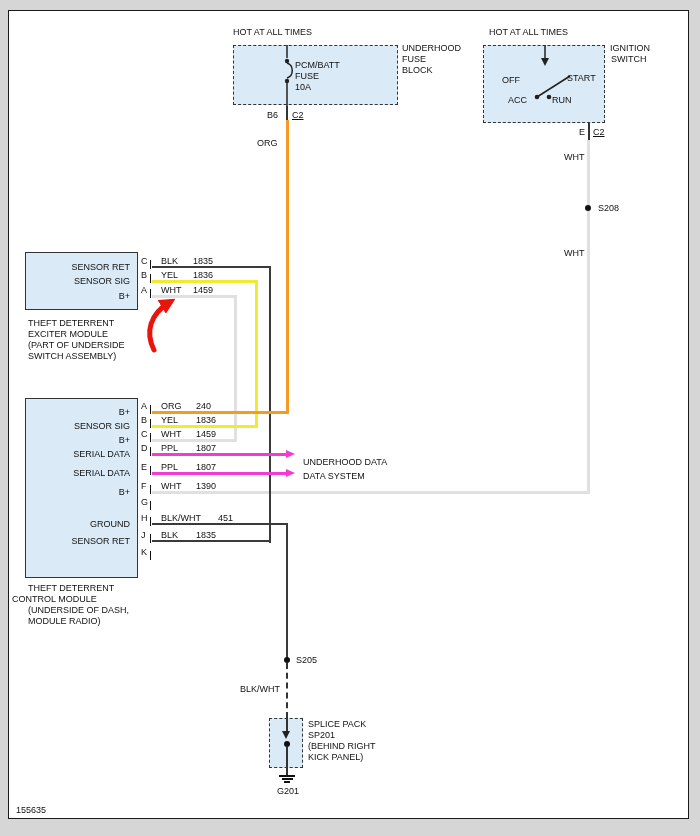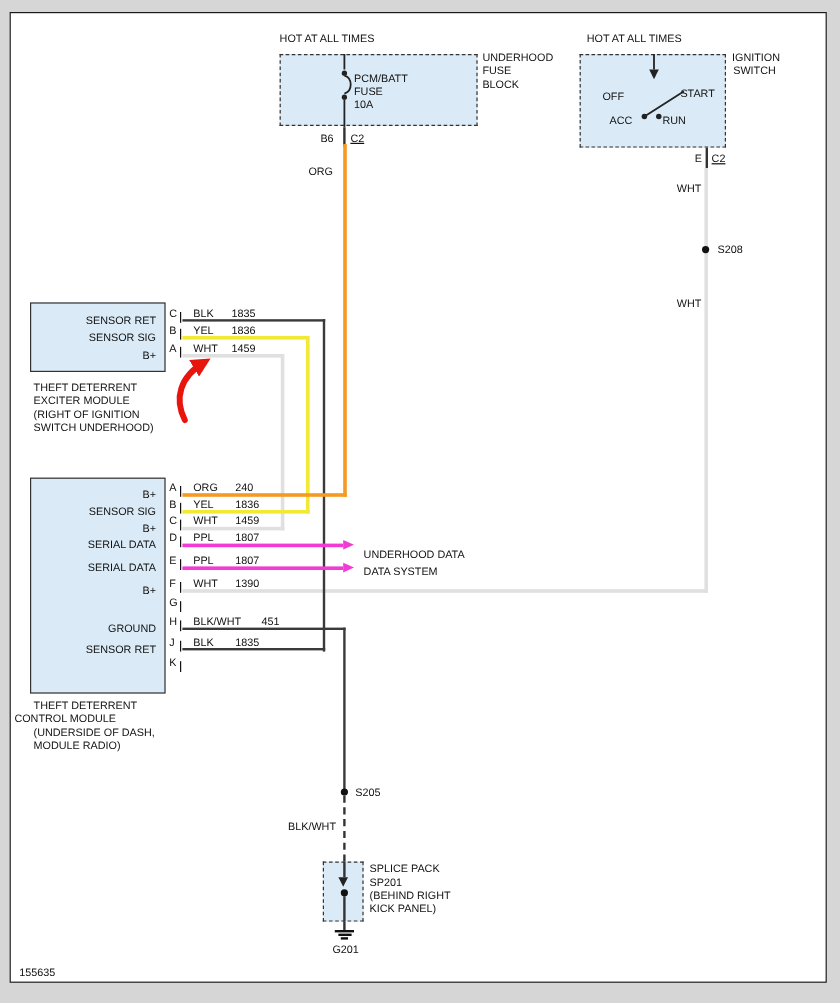--- a/index.html
+++ b/index.html
@@ -107,22 +107,22 @@
   <div class="t" style="left:141px;top:270px">B</div>
   <div class="tick" style="left:150px;top:274px"></div>
   <div class="t" style="left:161px;top:270px">YEL</div>
   <div class="t" style="left:193px;top:270px">1836</div>
   <div class="t" style="left:141px;top:285px">A</div>
   <div class="tick" style="left:150px;top:289px"></div>
   <div class="t" style="left:161px;top:285px">WHT</div>
   <div class="t" style="left:193px;top:285px">1459</div>
   <div class="t" style="left:28px;top:318px">THEFT DETERRENT</div>
   <div class="t" style="left:28px;top:329px">EXCITER MODULE</div>
-  <div class="t" style="left:28px;top:340px">(RIGHT OF IGNITION</div>
-  <div class="t" style="left:28px;top:351px">SWITCH UNDERHOOD)</div>
+  <div class="t" style="left:28px;top:340px">(PART OF UNDERSIDE</div>
+  <div class="t" style="left:28px;top:351px">SWITCH ASSEMBLY)</div>
 
   <svg class="abs" style="left:138px;top:292px;z-index:8" width="55" height="65" viewBox="0 0 55 65">
     <defs>
       <marker id="ra" viewBox="0 0 10 10" refX="6" refY="5" markerWidth="3.2" markerHeight="3.2" orient="auto">
         <path d="M0,0 L10,5 L0,10 z" fill="#e8150d"></path>
       </marker>
     </defs>
     <path d="M16,58 C7,40 12,22 32,10" fill="none" stroke="#e8150d" stroke-width="5" stroke-linecap="round" marker-end="url(#ra)"></path>
   </svg>
 

